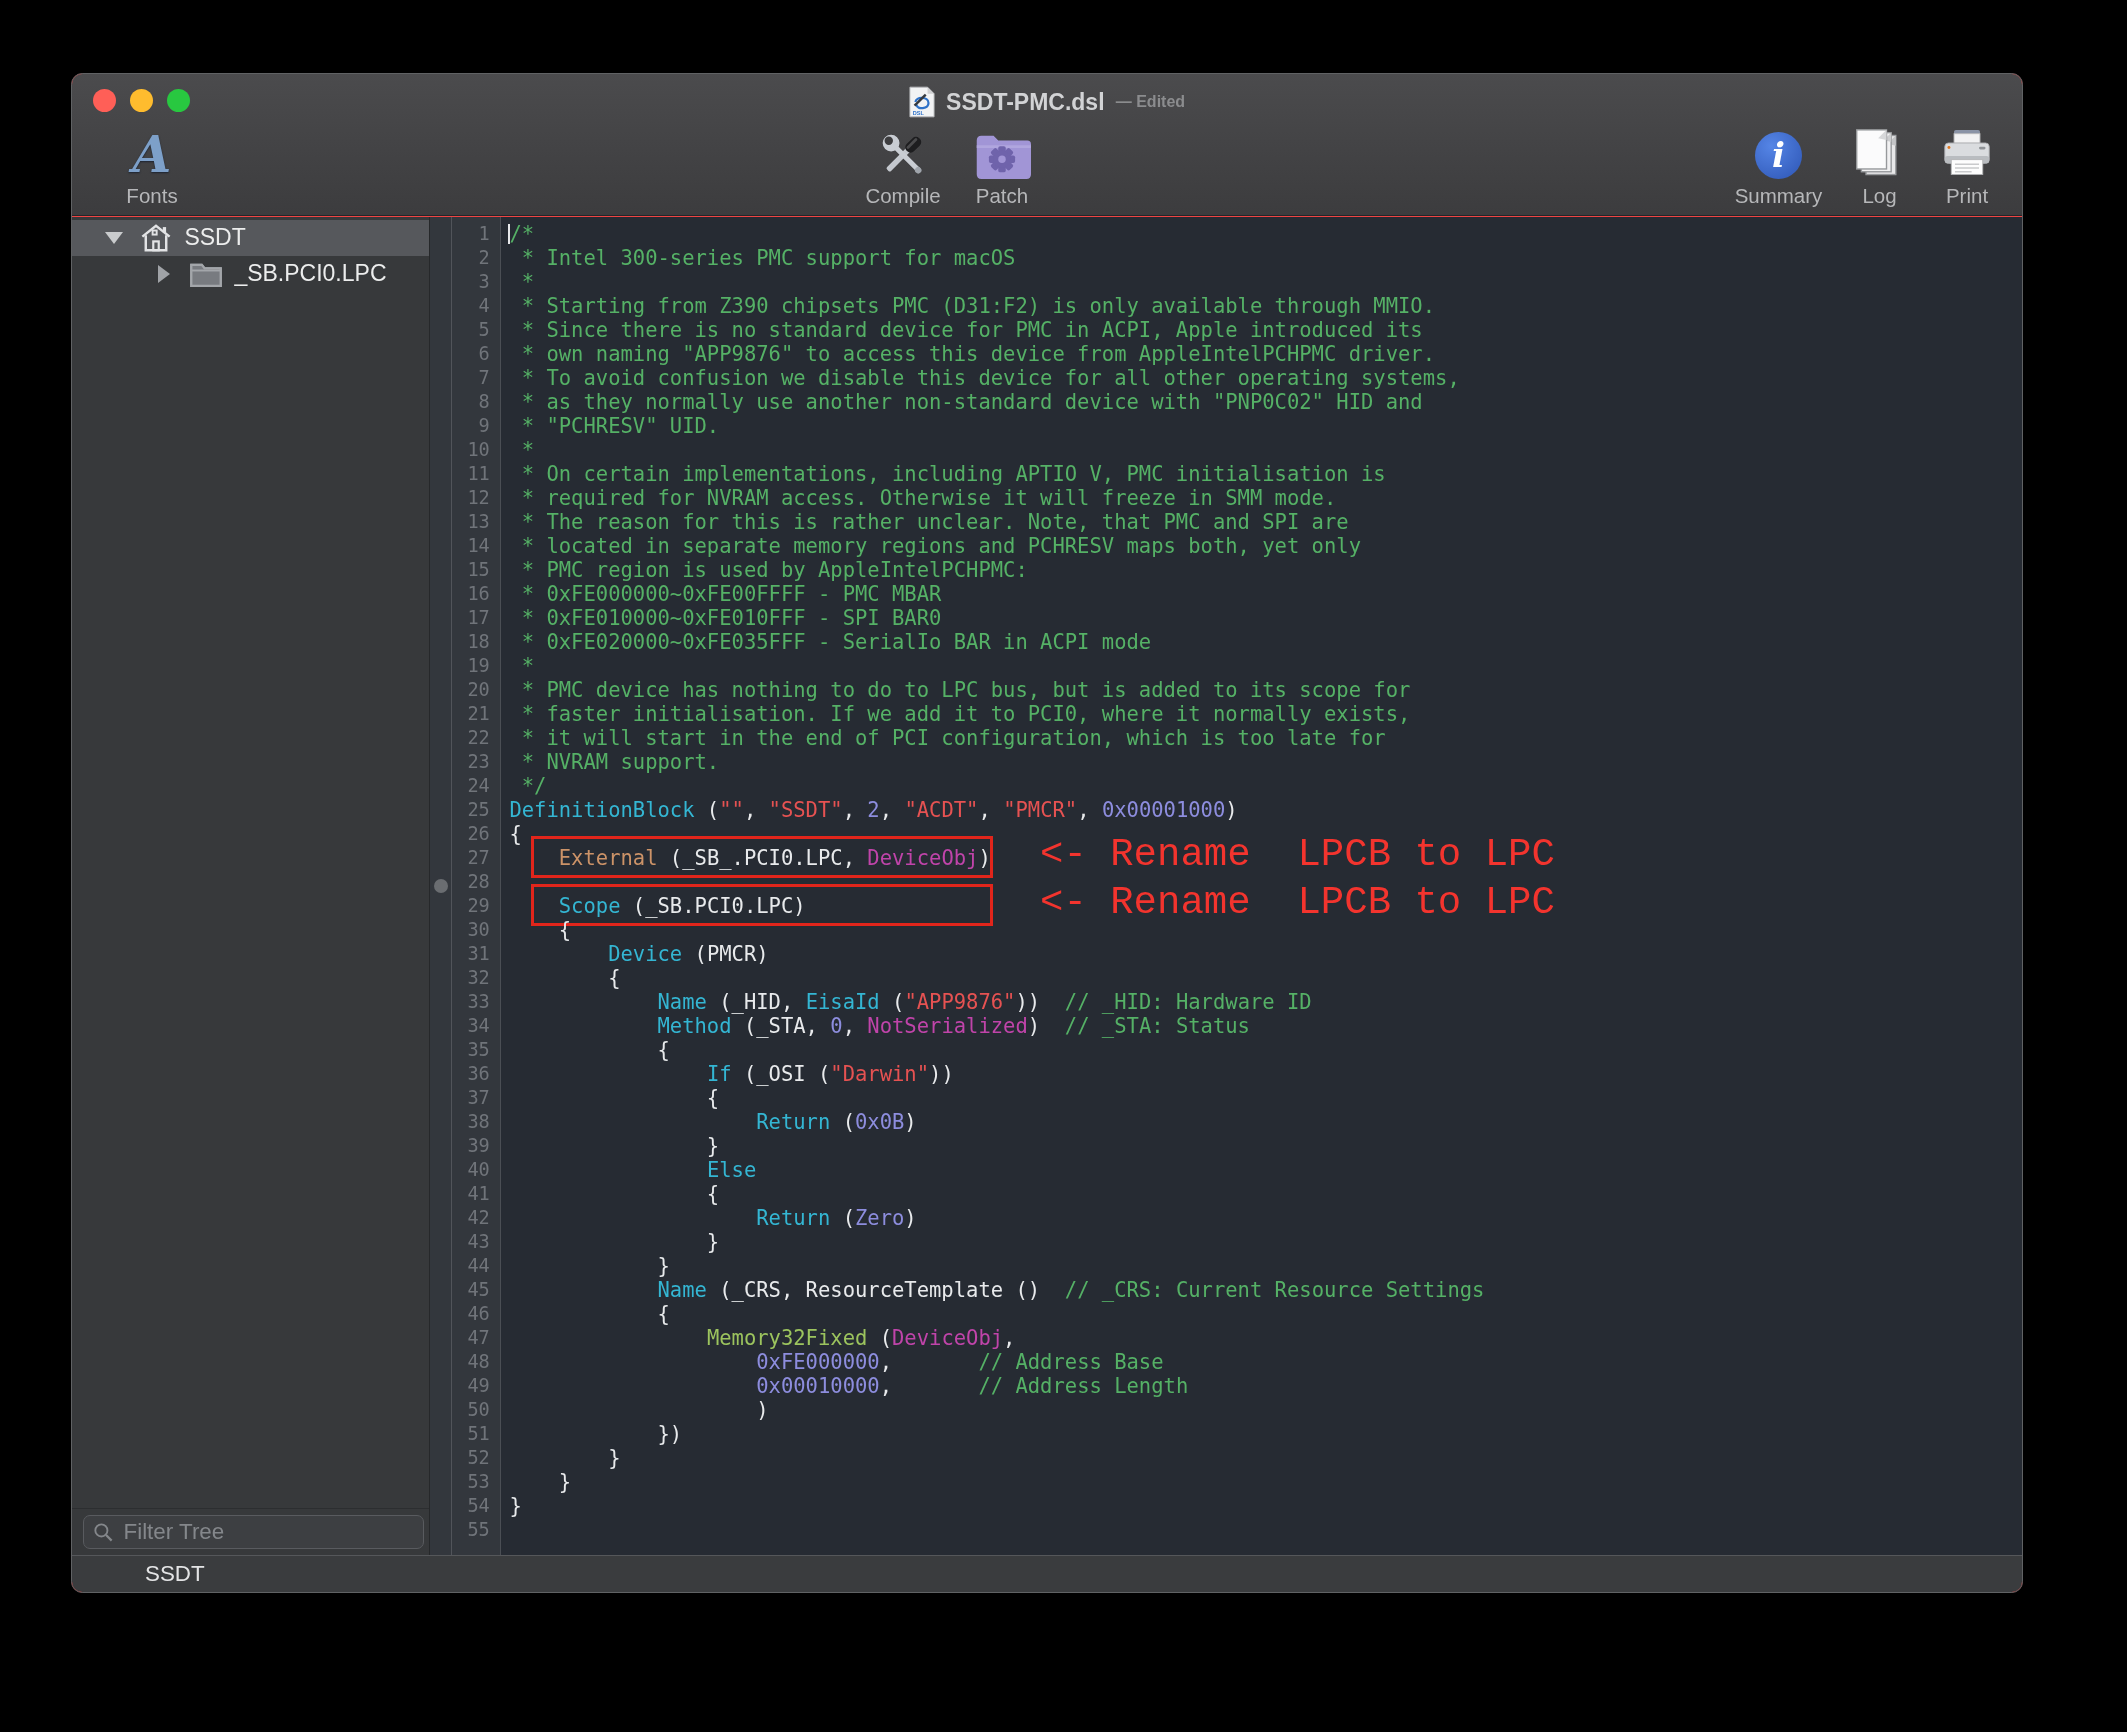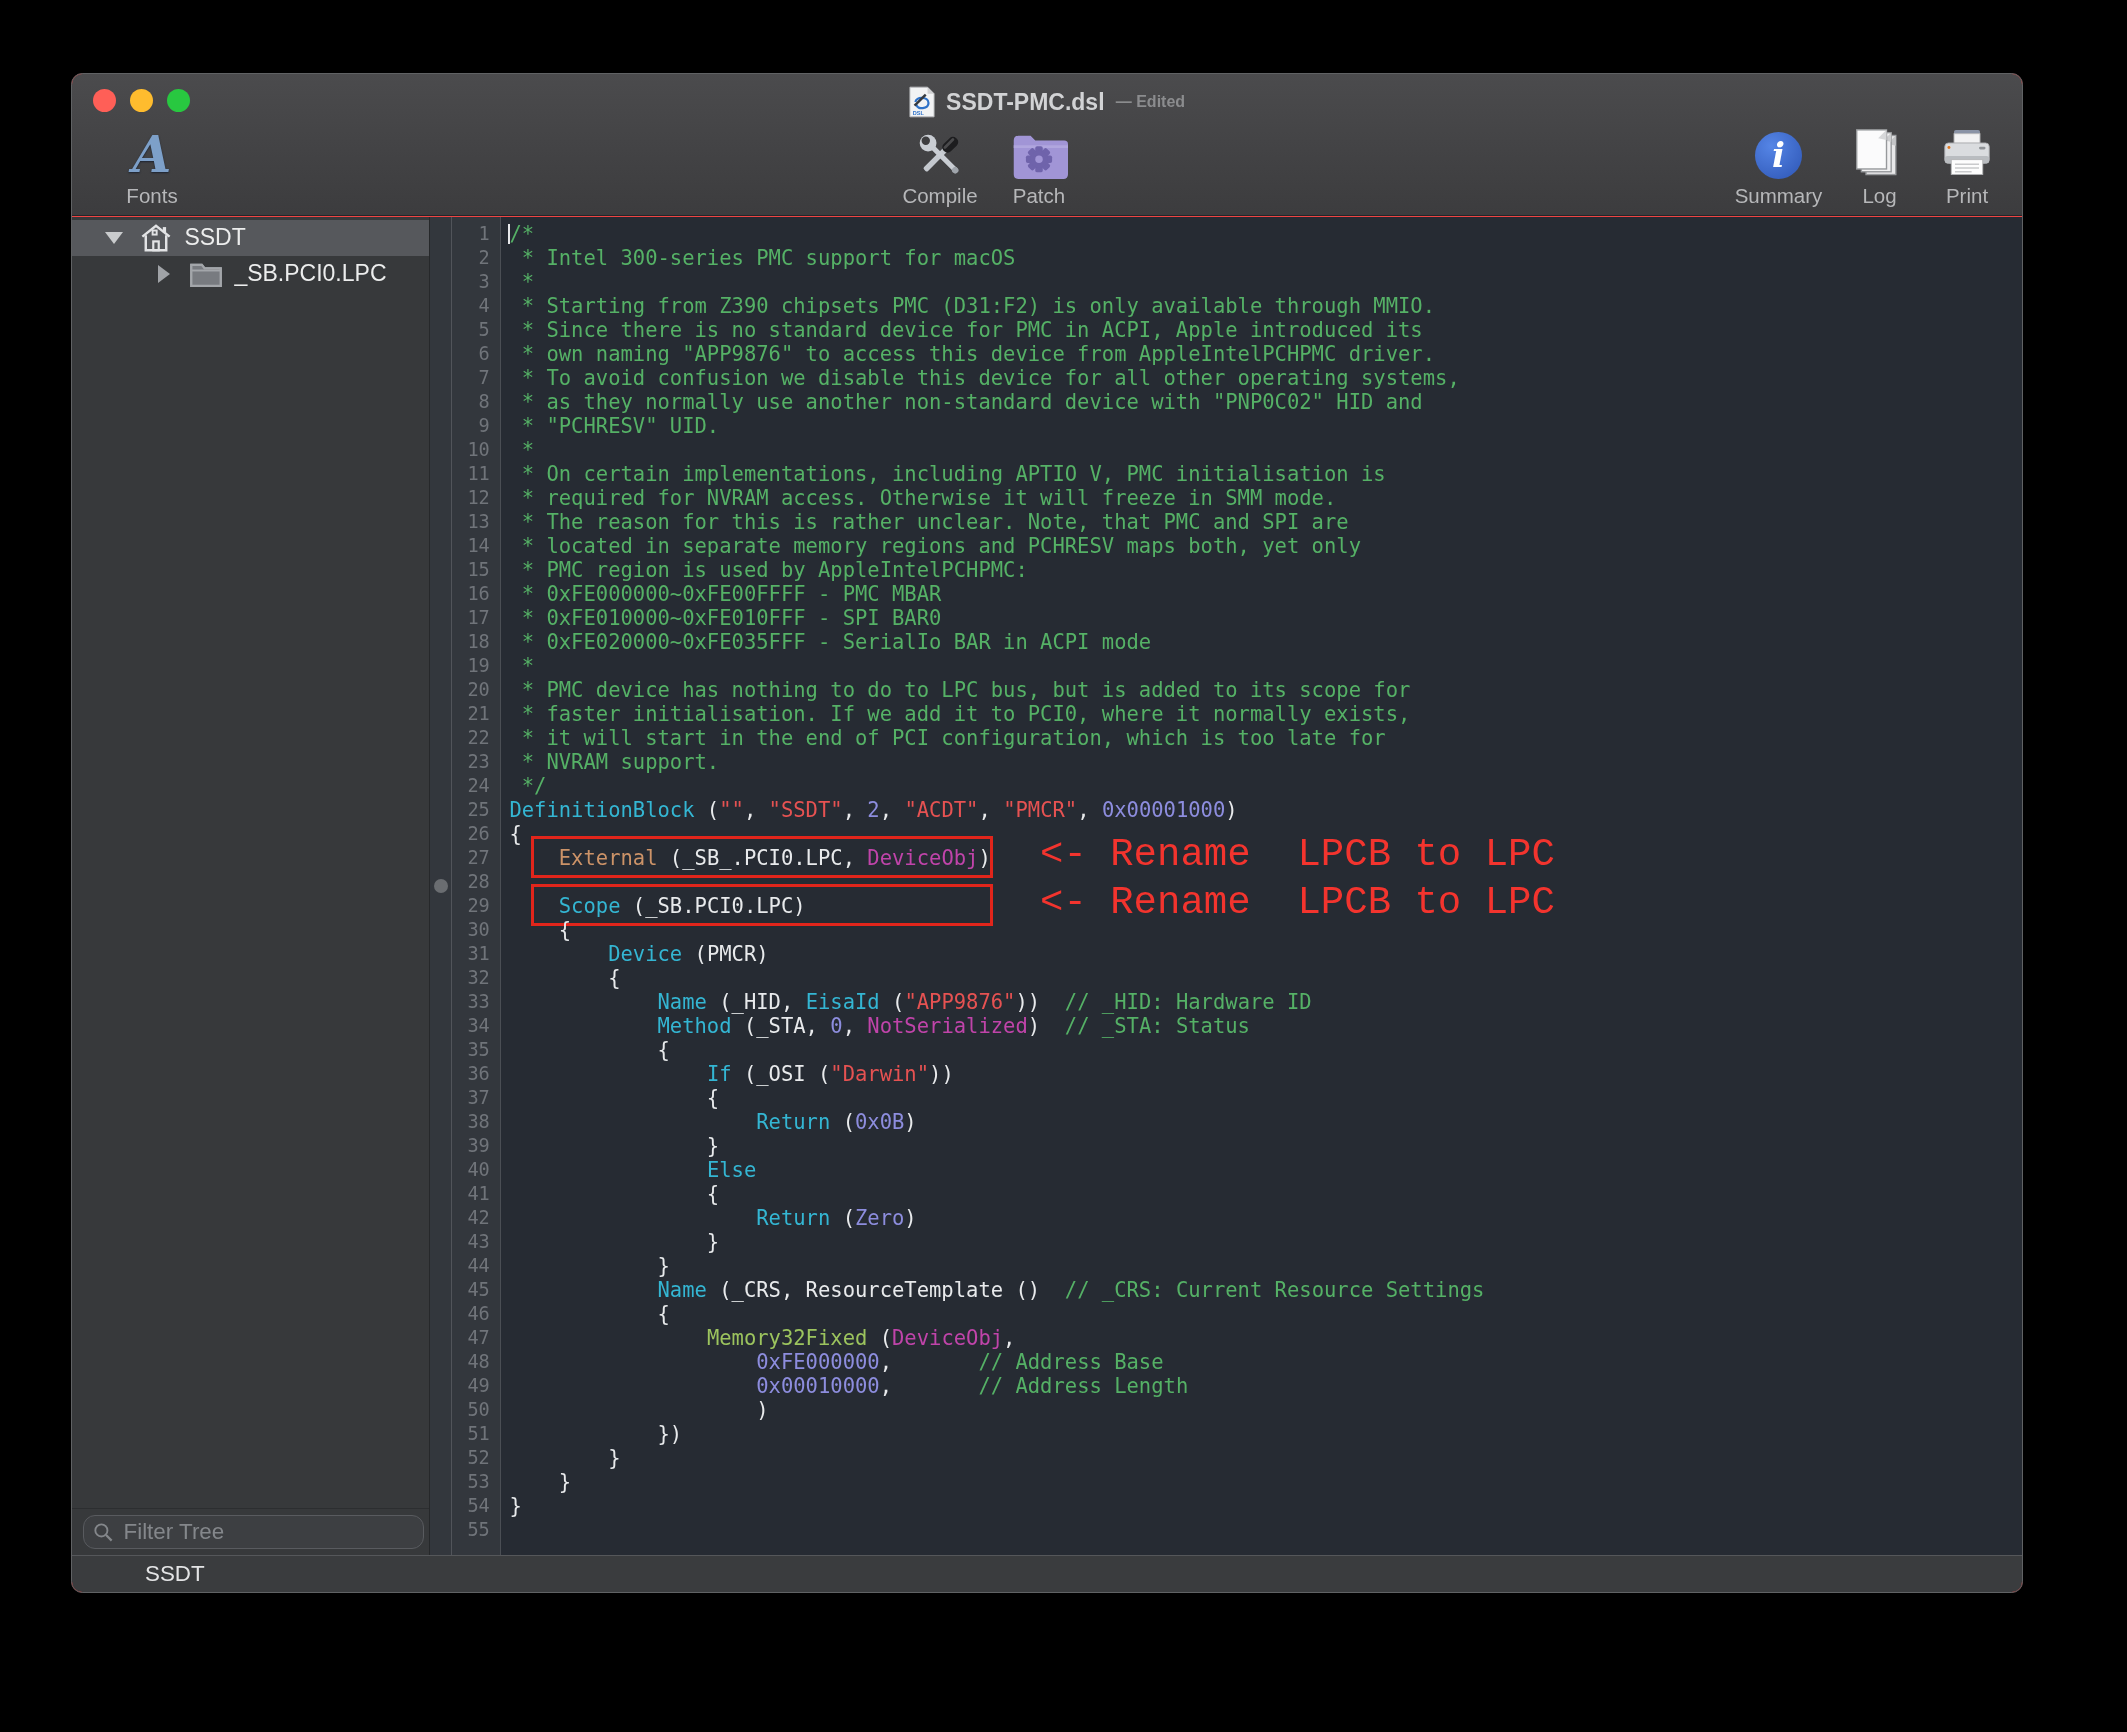--- a/index.html
+++ b/index.html
@@ -14,21 +14,21 @@
   .titlebar { height:50px; position:relative; }
   .traffic { position:absolute; left:20.5px; top:15px; display:flex; gap:14px; }
   .tl { width:23px; height:23px; border-radius:50%; }
   .tl.red{ background:#ff5f57; } .tl.yellow{ background:#febc2e; } .tl.green{ background:#28c840; }
   .title-center { position:absolute; left:0; right:0; top:0; height:56px;
                   display:flex; align-items:center; justify-content:center; gap:11.2px; }
   .title-main { font-size:23px; color:#d2d3d5; font-weight:bold;}
   .title-suffix { font-size:16px; color:#8b8c8e; font-weight:bold;}
   .toolbar { position:absolute; left:0; right:0; top:50px; height:91px; }
   .tb-group { position:absolute; top:0; height:91px; display:flex; gap:13px; }
-  .tb-left { left:37px; } .tb-center { left:825px; } .tb-right { right:17px; }
+  .tb-left { left:37px; } .tb-center { left:788px; } .tb-right { right:17px; }
   .tb-btn { width:86px; display:flex; flex-direction:column; align-items:center; justify-content:flex-start; }
   .tb-btn .icon-box { height:62px; display:flex; align-items:center; justify-content:center; }
   .tb-btn .tb-label { font-size:20.5px; color:#b6b7b9; margin-top:-1.9px; }
   .fonts-a { font-family:"DejaVu Serif", serif; font-style:italic; font-weight:bold;
              font-size:50px; color:#7da0c9; line-height:1; text-shadow:0 0.9px 1.9px #1c2330; }
   .summary-i { width:47px; height:47px; border-radius:50%;
                background:radial-gradient(circle at 35% 30%, #5585e6, #2d55b4);
                display:flex; align-items:center; justify-content:center;
                color:#fff; font-family:"DejaVu Serif", serif; font-style:italic;
                font-weight:bold; font-size:34px; }
@@ -43,21 +43,21 @@
   .tree-row .disc { width:28px; display:flex; justify-content:center; flex:none; }
   .tri-down { width:0; height:0; border-left:9.3px solid transparent;
               border-right:9.3px solid transparent; border-top:12px solid #c9cbcd; }
   .tri-right { width:0; height:0; border-top:9.3px solid transparent;
                border-bottom:9.3px solid transparent; border-left:12px solid #a0a3a7; }
   .tree-icon { margin-left:11.2px; margin-right:11.2px; flex:none; display:flex; }
   .lvl0 { padding-left:28px; } .lvl1 { padding-left:78px; }
   .filter-wrap { position:absolute; left:0; right:0; bottom:0; height:47px;
                  border-top:0.9px solid #2c2e30; display:flex; align-items:center; padding:0 11.2px; }
   .filter-box { flex:1; height:34px; background:#3d3f42; border:0.9px solid #595b5f;
-                border-radius:12px; display:flex; align-items:center; padding:0 9.3px; }
+                border-radius:7px; display:flex; align-items:center; padding:0 9.3px; }
   .filter-box input { flex:1; background:transparent; border:none; outline:none;
                       font-size:22.4px; color:#d0d2d4; font-family:"Liberation Sans",sans-serif; }
   .filter-box input::placeholder { color:#84878b; }
   
   .editor { flex:1; position:relative; background:#262b33; overflow:hidden; }
   .gutter-bg { position:absolute; left:0; top:0; bottom:0; width:71px;
                background:#33373d; border-right:0.9px solid #4a4e54; }
   .gutter-hairline { position:absolute; left:20.5px; top:0; bottom:0; width:0.9px; background:#51545a; }
   .marker-dot { position:absolute; left:3.7px; width:14px; height:14px; border-radius:50%;
                 background:#6a6d71; }

